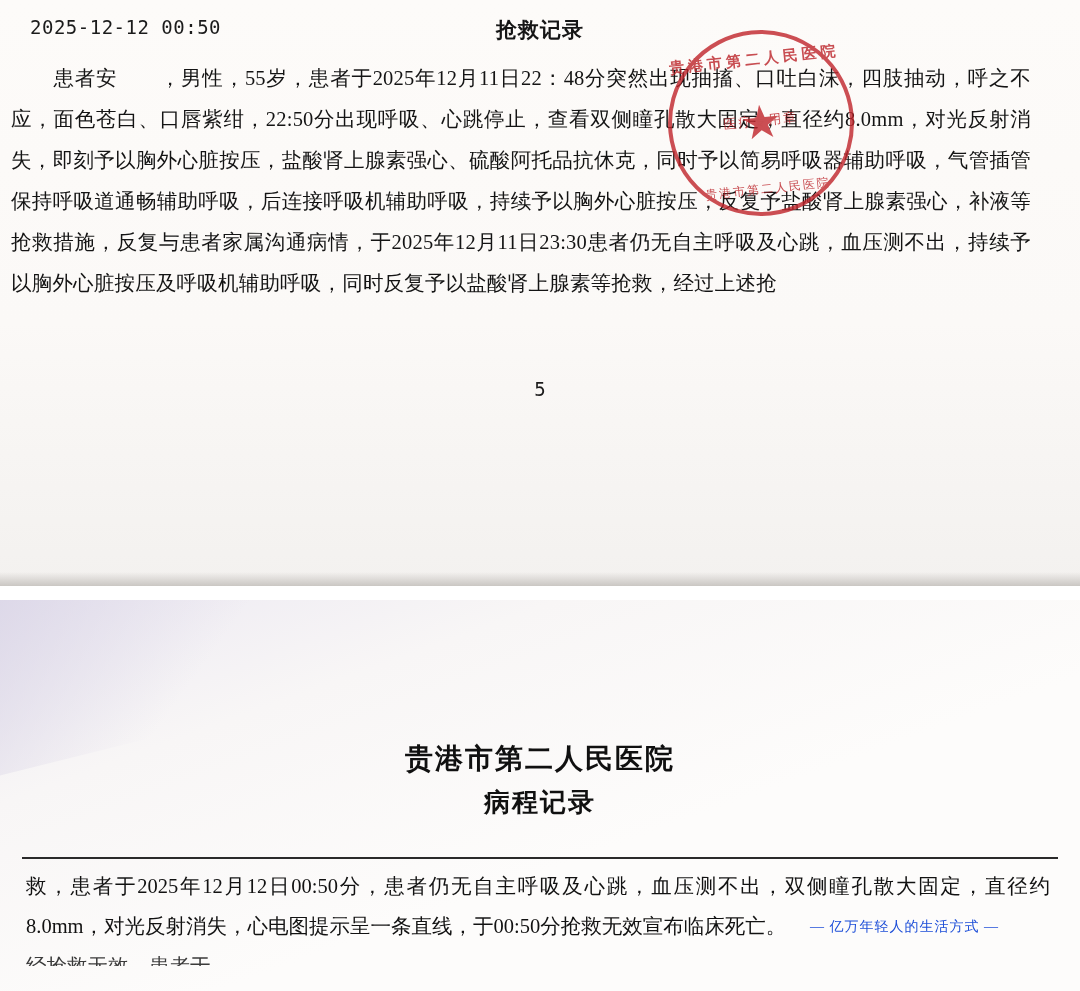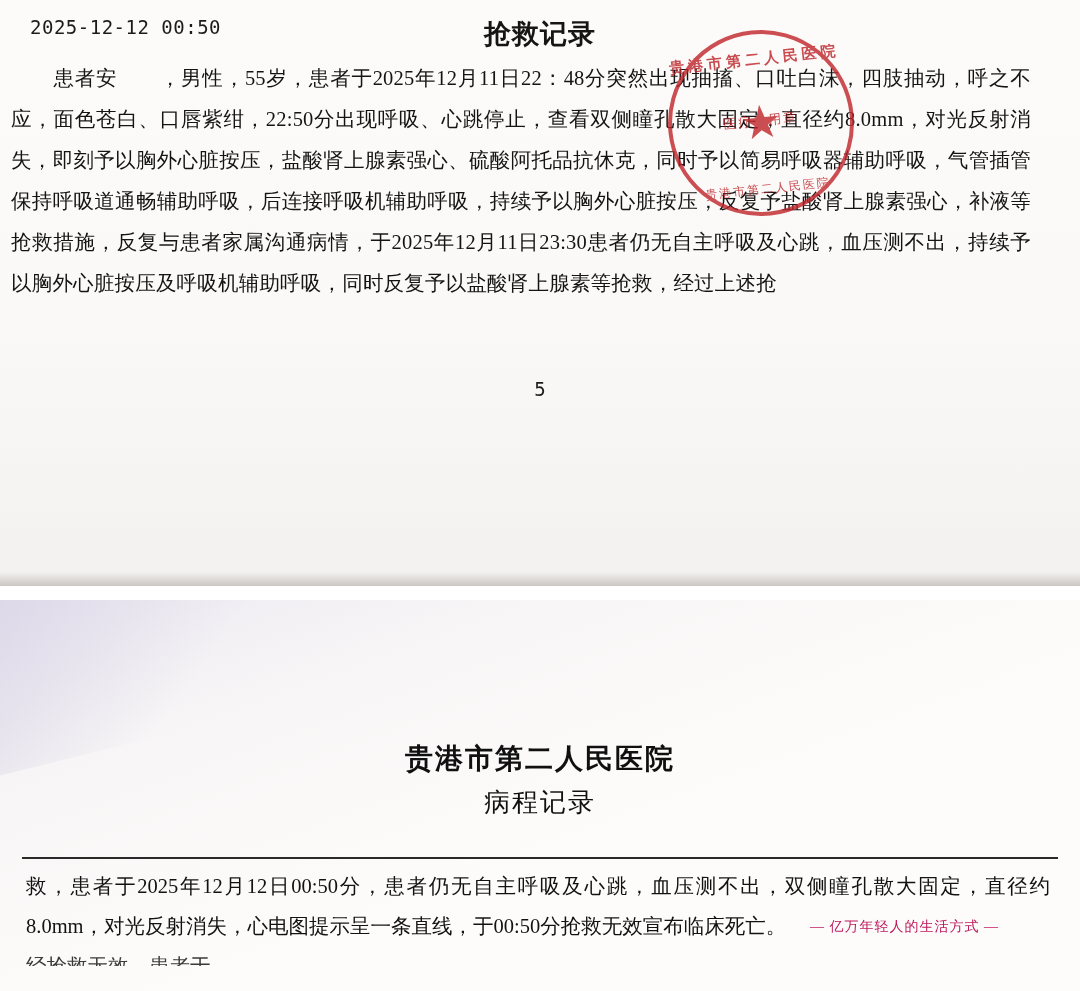--- a/index.html
+++ b/index.html
@@ -44,21 +44,21 @@
     font-family: "DejaVu Sans Mono", monospace;
     font-size: 19px;
     color: #1b1b1b;
     letter-spacing: 0.5px;
   }
   .hdr-title {
     position: absolute;
     left: 0; top: 0;
     width: 1080px;
     text-align: center;
-    font-size: 27px;
+    font-size: 21px;
     color: #151515;
     font-weight: 600;
     letter-spacing: 1px;
   }
   .body-text {
     position: absolute;
     left: 11px; top: 58px;
     width: 1020px;
     font-size: 20.5px;
     line-height: 41px;
@@ -159,21 +159,21 @@
     font-weight: 700;
     color: #101010;
     letter-spacing: 2px;
   }
   .rec-title {
     position: absolute;
     left: 0; top: 185px;
     width: 1080px;
     text-align: center;
     font-size: 26px;
-    font-weight: 400;
+    font-weight: 700;
     color: #101010;
     letter-spacing: 2px;
   }
   .patient-row {
     position: absolute;
     left: 30px; top: 222px;
     width: 1020px;
     height: 36px;
     font-size: 21px;
     color: #111;
@@ -238,21 +238,21 @@
     font-size: 40px;
     font-weight: 700;
     color: #1a1a1a;
     letter-spacing: 1px;
     white-space: nowrap;
   }
   .wm-sub {
     position: absolute;
     left: 96px; top: 56px;
     font-size: 14px;
-    color: #be185d;
+    color: #1d4ed8;
     letter-spacing: 1px;
     white-space: nowrap;
   }
 </style>
 </head>
 <body>
 
 <div id="page">
 
   <div class="doc-top">

